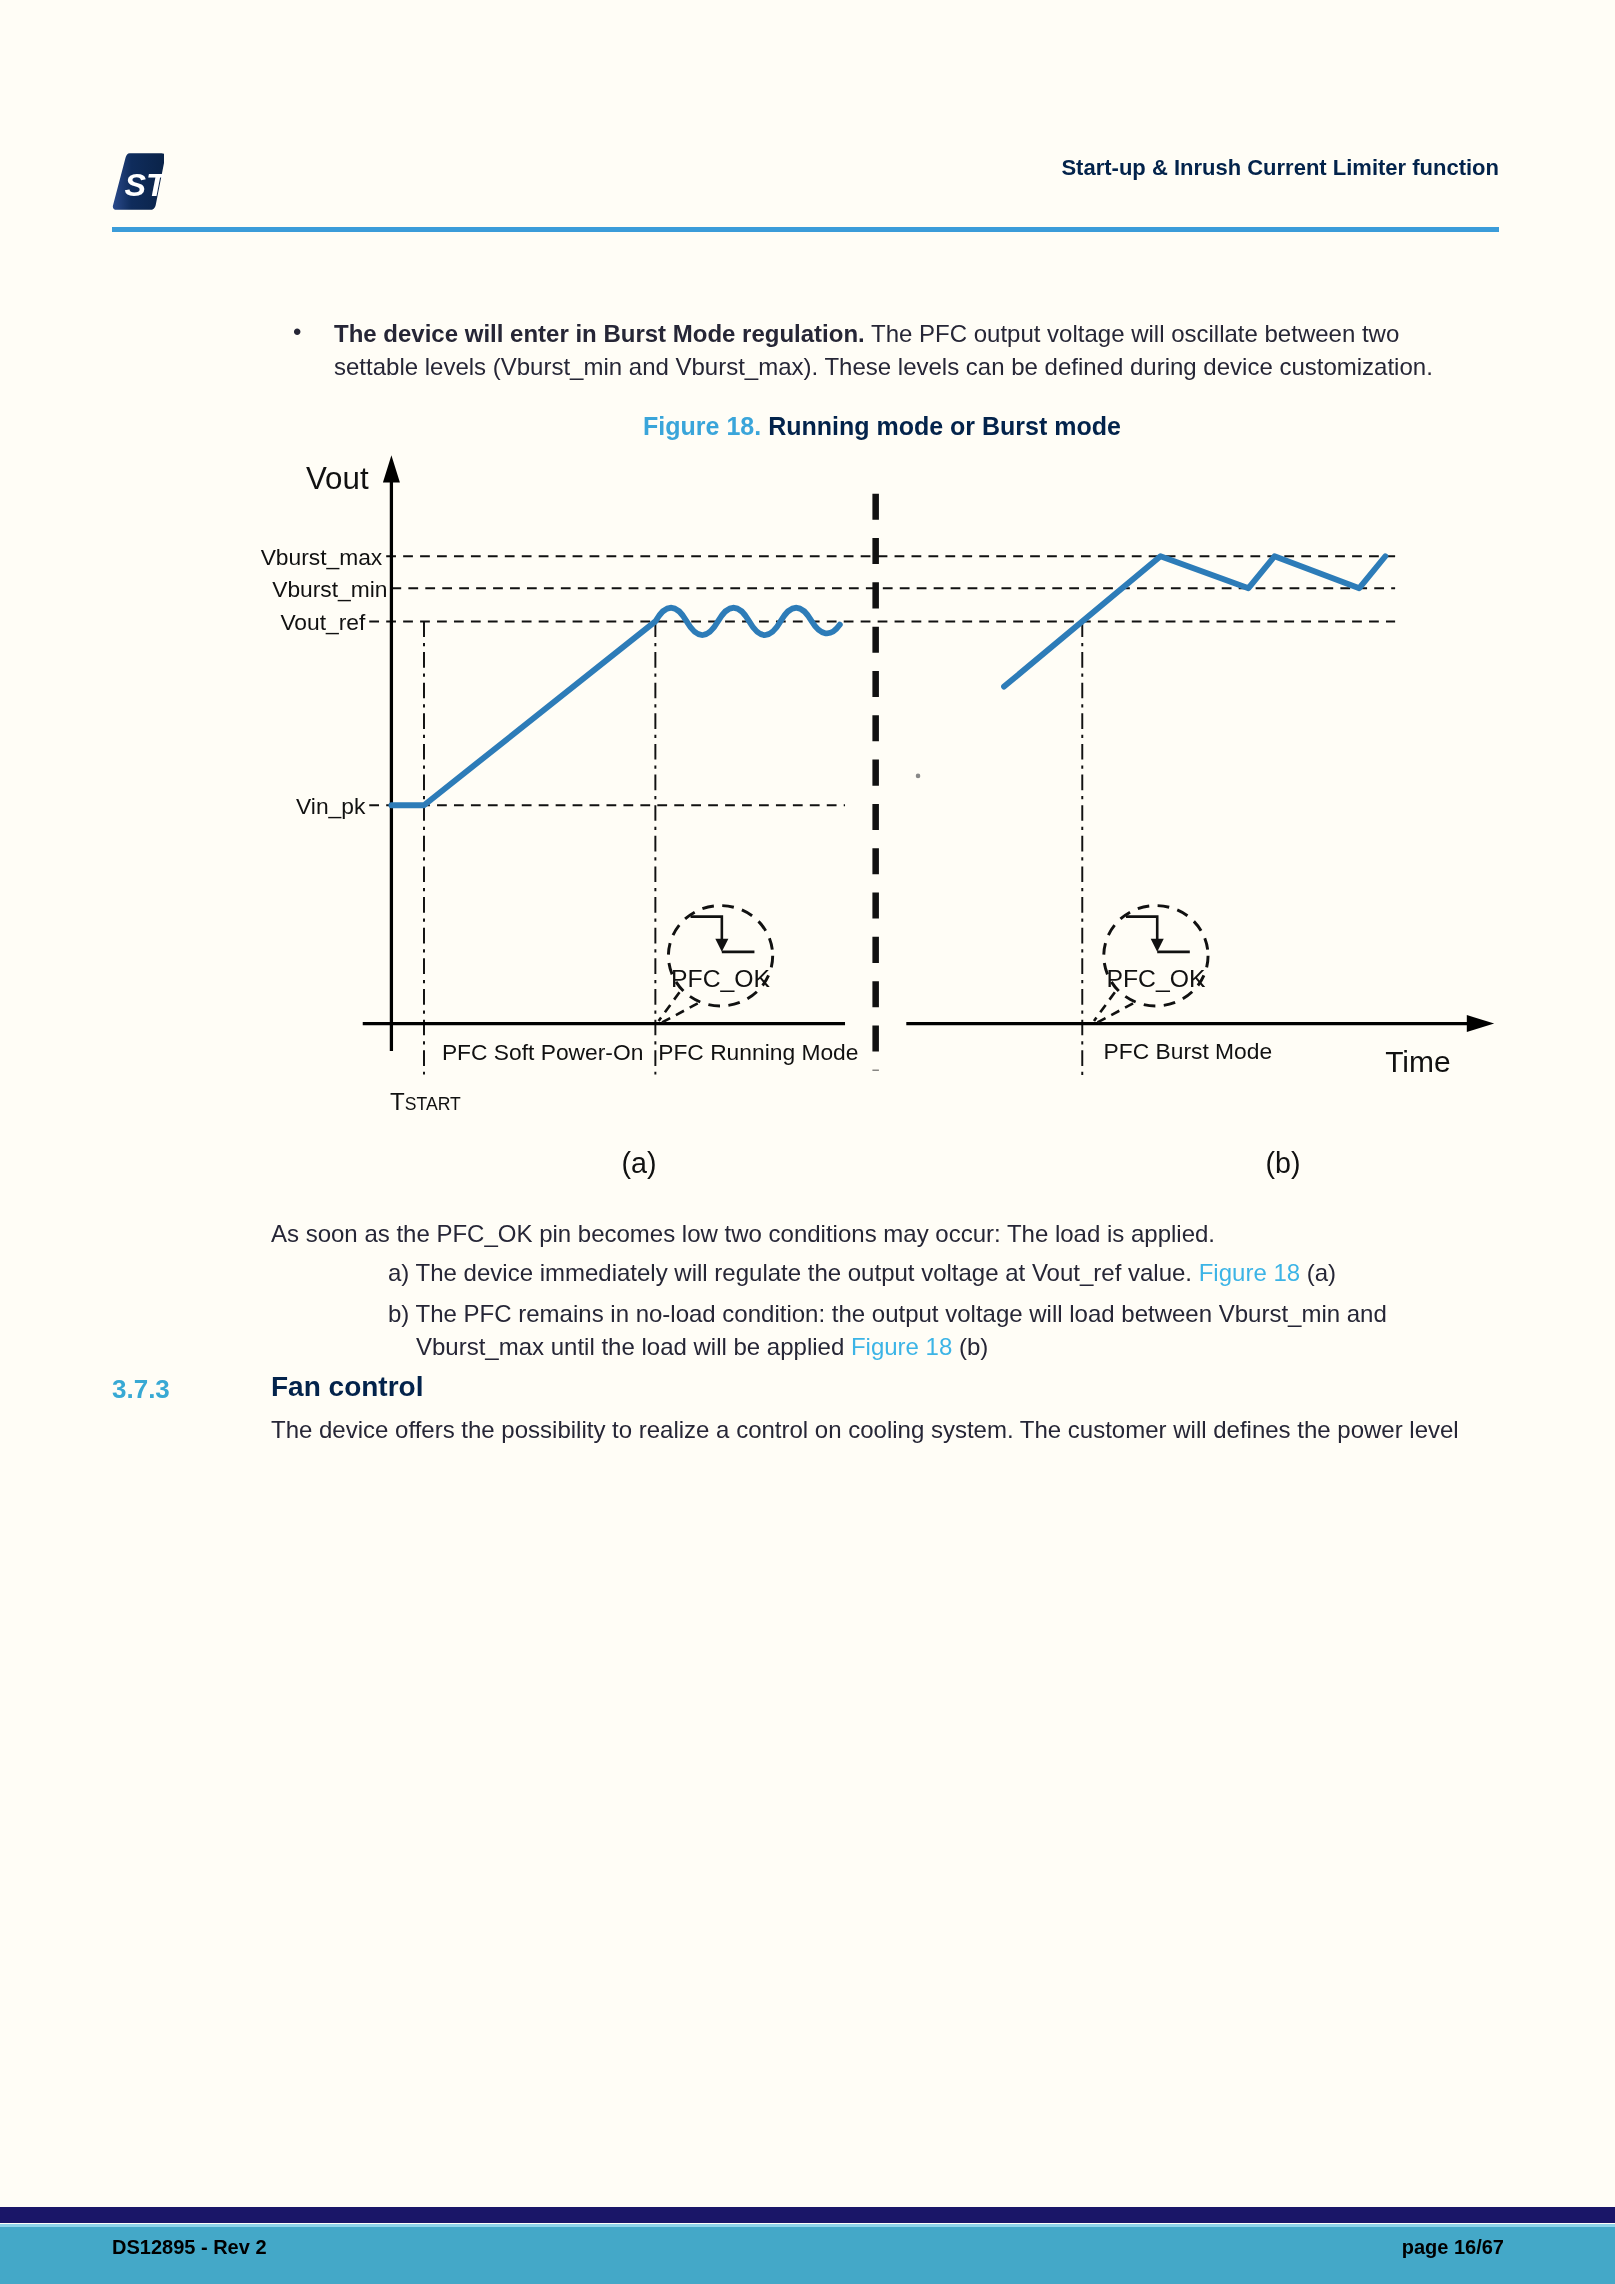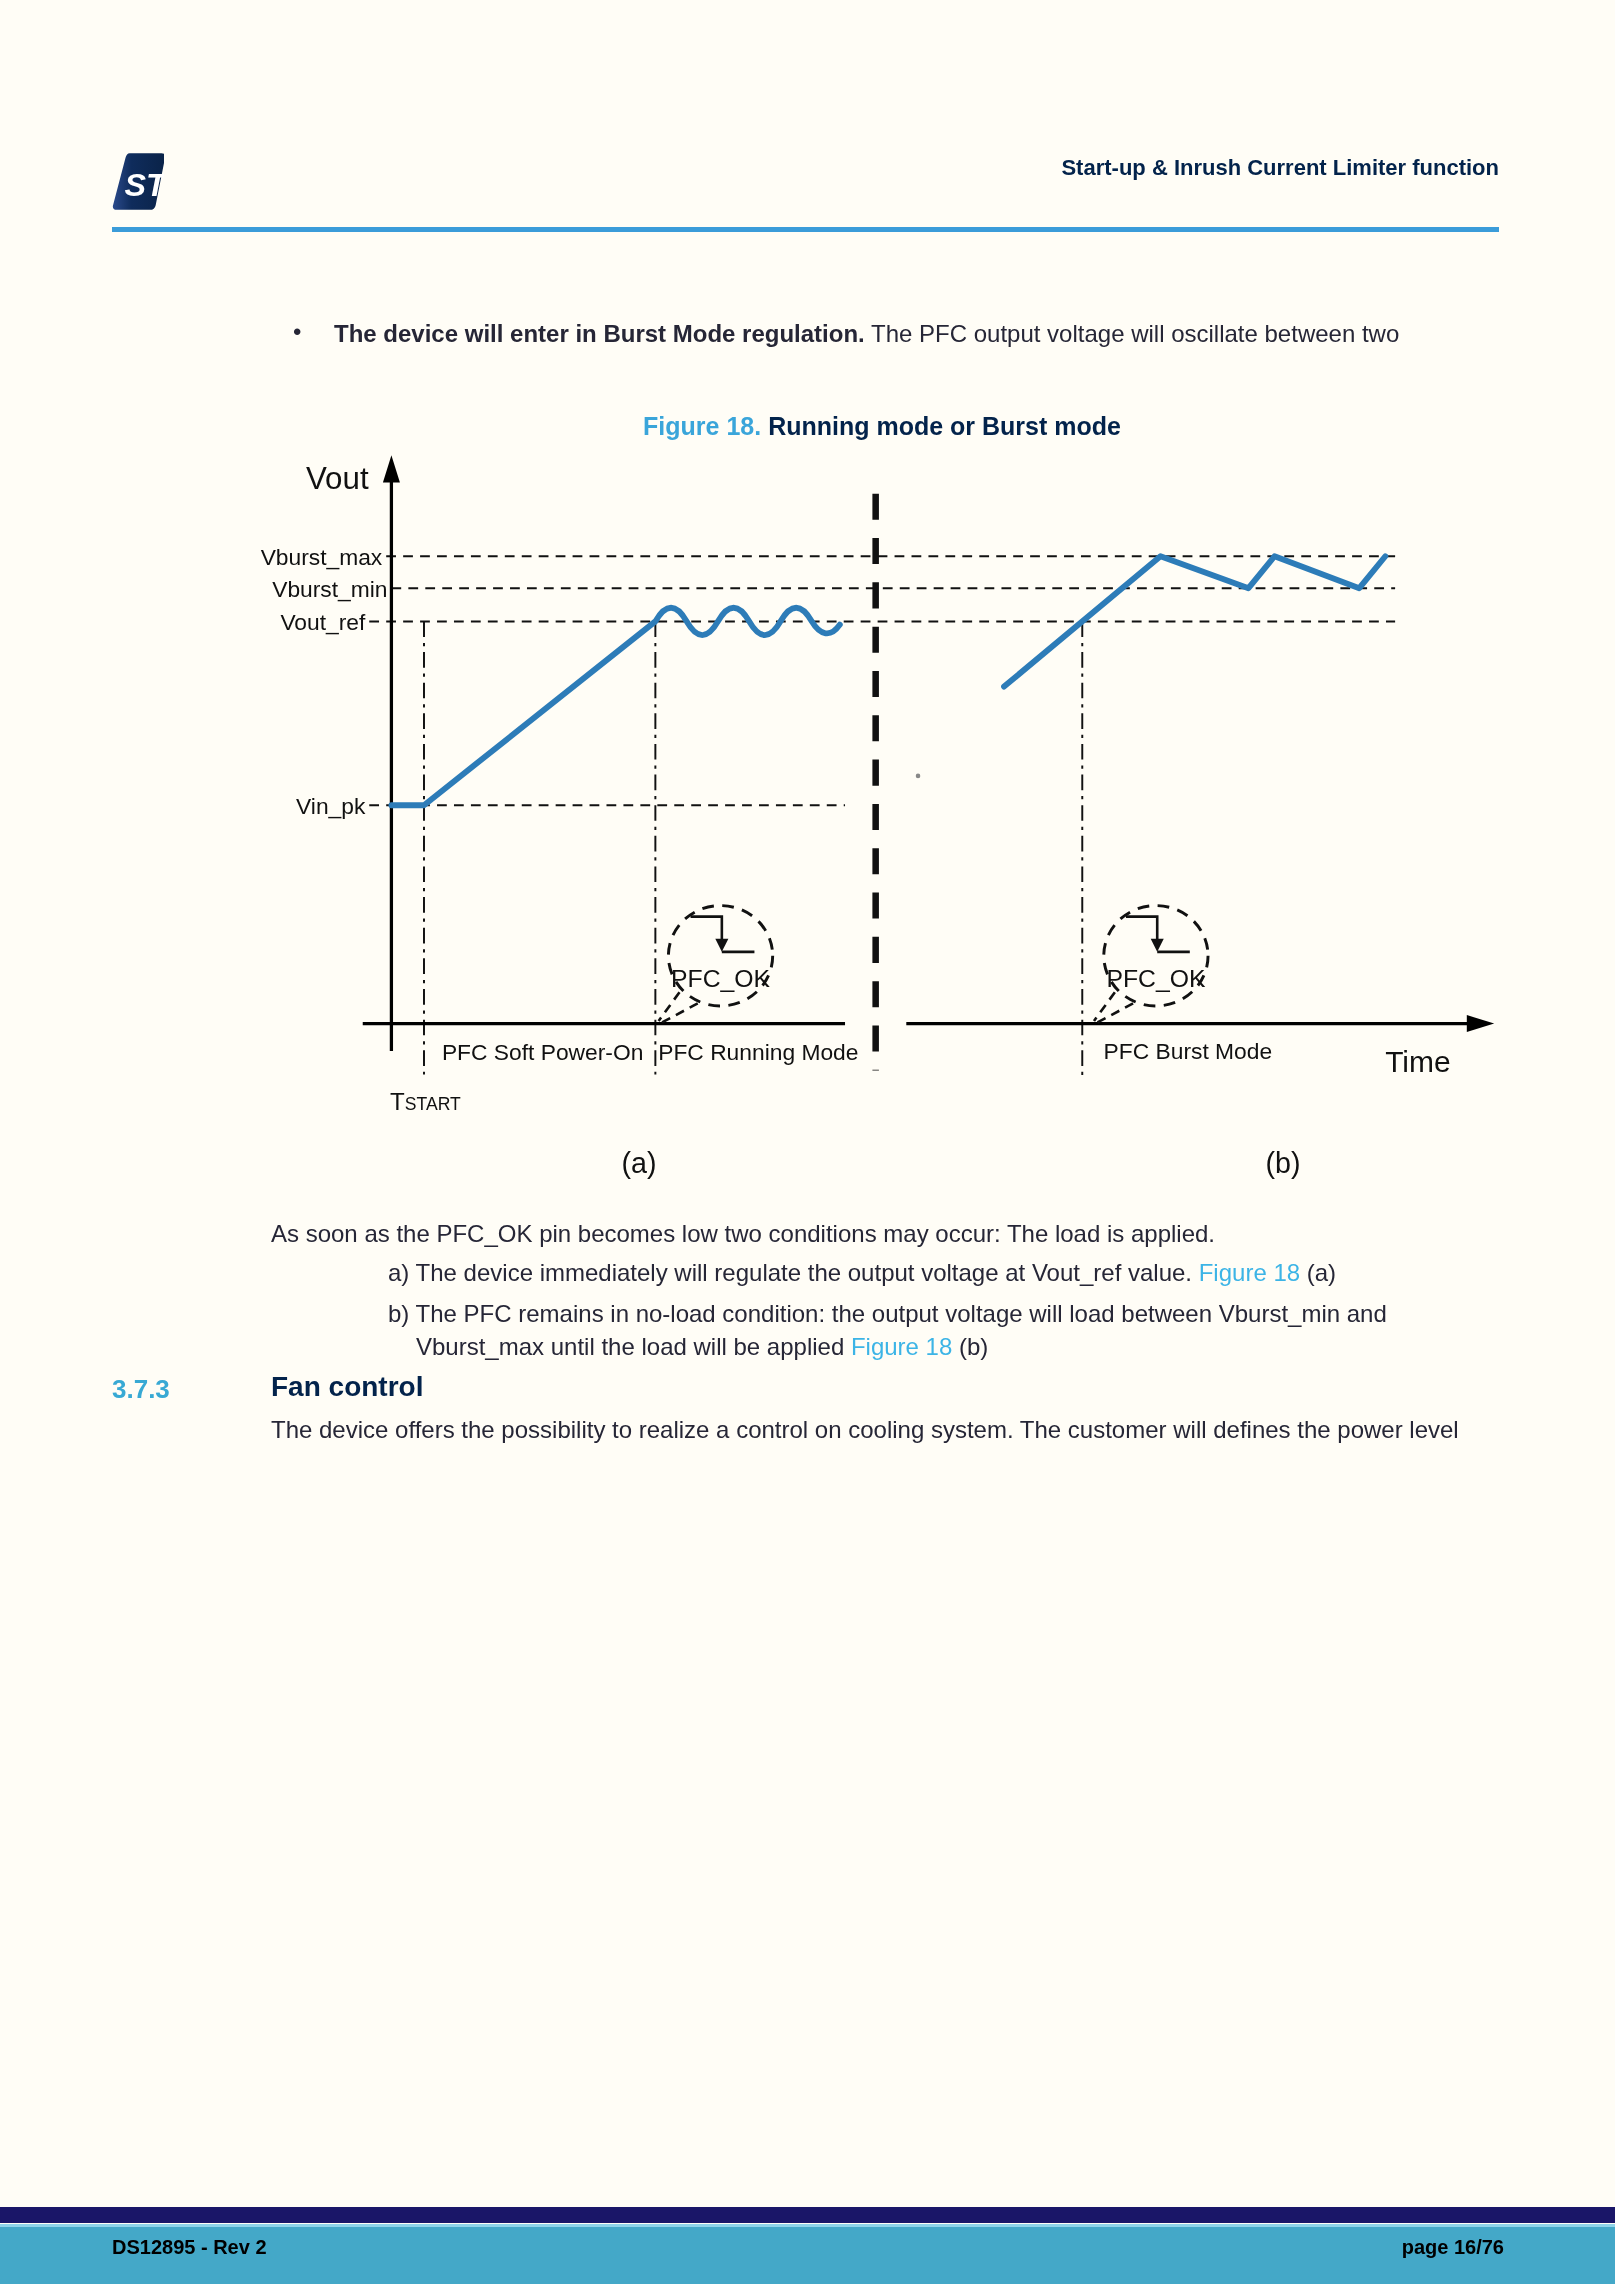--- a/index.html
+++ b/index.html
@@ -60,20 +60,21 @@
 </svg>
 
 <div class="abs hdr-right">
   <div class="hdr-sub">Start-up &amp; Inrush Current Limiter function</div>
 </div>
 <div class="abs rule"></div>
 
 <div class="abs bullet-dot">•</div>
 <div class="abs bullet-text">
   <span class="blk"><span class="b">The device will enter in Burst Mode regulation.</span><span> The PFC output voltage will oscillate between two</span></span>
+  <span class="blk">settable levels (Vburst_min and Vburst_max). These levels can be defined during device customization.</span>
 </div>
 
 <div class="abs fig-caption">
   <span class="pref">Figure 18.</span><span> Running mode or Burst mode</span>
 </div>
 
 <svg class="abs figsvg" width="1284" height="743" viewBox="380 690 1970 1140">
 
   <line x1="592" y1="853" x2="2140" y2="853" stroke="#111" stroke-width="3" stroke-dasharray="15 11"></line>
   <line x1="600" y1="902" x2="2140" y2="902" stroke="#111" stroke-width="3" stroke-dasharray="15 11"></line>
@@ -161,14 +162,14 @@
 <div class="abs sec-num">3.7.3</div>
 <div class="abs sec-title">Fan control</div>
 <div class="abs sec-body">
   <span class="blk">The device offers the possibility to realize a control on cooling system. The customer will defines the power level</span>
 </div>
 
 <div class="abs f-navy"></div>
 <div class="abs f-line"></div>
 <div class="abs f-teal"></div>
 <div class="abs f-text f-left">DS12895 - Rev 2</div>
-<div class="abs f-text f-right">page 16/76</div>
+<div class="abs f-text f-right">page 16/67</div>
 
 
 </body></html>

